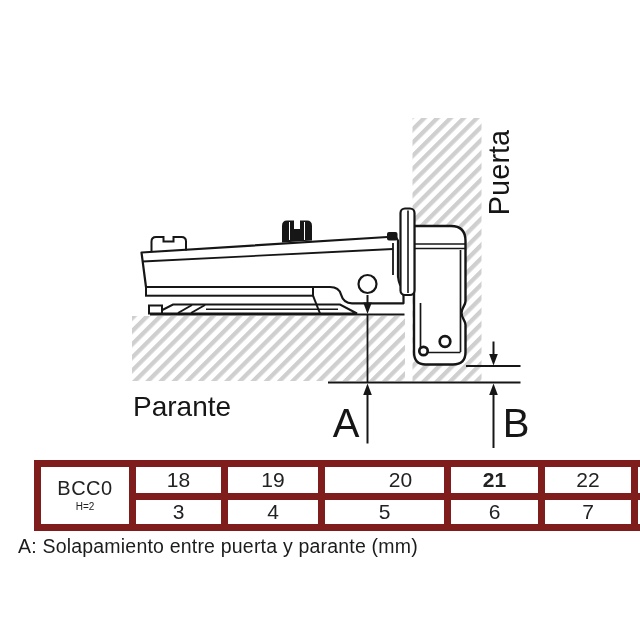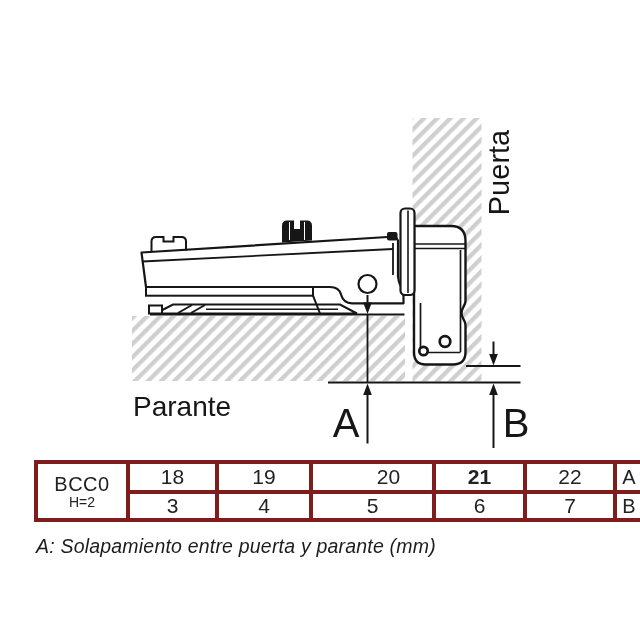--- a/index.html
+++ b/index.html
@@ -7,33 +7,33 @@
     position:relative;width:640px;height:640px;background:#fff;overflow:hidden;
     font-family:"Liberation Sans", sans-serif;color:#161616;
   }
   .diagram-svg{position:absolute;left:0;top:0;}
   
   .spec-table{
     position:absolute;left:34px;top:460px;width:559px;
     border-collapse:collapse;table-layout:fixed;
   }
   .spec-table td{
-    border:4px solid #7f1d1d;text-align:center;vertical-align:middle;
+    border:7px solid #7f1d1d;text-align:center;vertical-align:middle;
     padding:0;font-size:21px;color:#222;
   }
   .spec-table tr.row-top td{height:26px;}
   .spec-table tr.row-bottom td{height:21px;}
   td.model-cell{width:88px;}
   td.val-cell-0{width:85px;text-align:center;} td.val-cell-1{width:90px;margin-left:22px;} td.val-cell-2{width:87px;padding-left:32px;}
   td.val-cell-3{width:87px;font-weight:bold;} td.val-cell-4{width:86px;}
   td.ab-cell{width:24px;font-size:20px;}
   .model-name{font-size:20px;line-height:22px;letter-spacing:.5px;}
-  .model-sub{font-size:14px;line-height:15px;}
+  .model-sub{font-size:10px;line-height:15px;}
   
-  .legend-line{position:absolute;left:36px;font-size:19.5px;letter-spacing:.2px;color:#1c1c1c;white-space:nowrap;font-style:italic;}
+  .legend-line{position:absolute;left:18px;font-size:19.5px;letter-spacing:.2px;color:#1c1c1c;white-space:nowrap;}
   .legend-a{top:535px;}
   .legend-b{top:574px;}
 </style>
 </head>
 <body>
 
 <div class="stage">
 
   <svg class="diagram-svg" width="640" height="455" viewBox="0 0 640 455">
     <defs>

